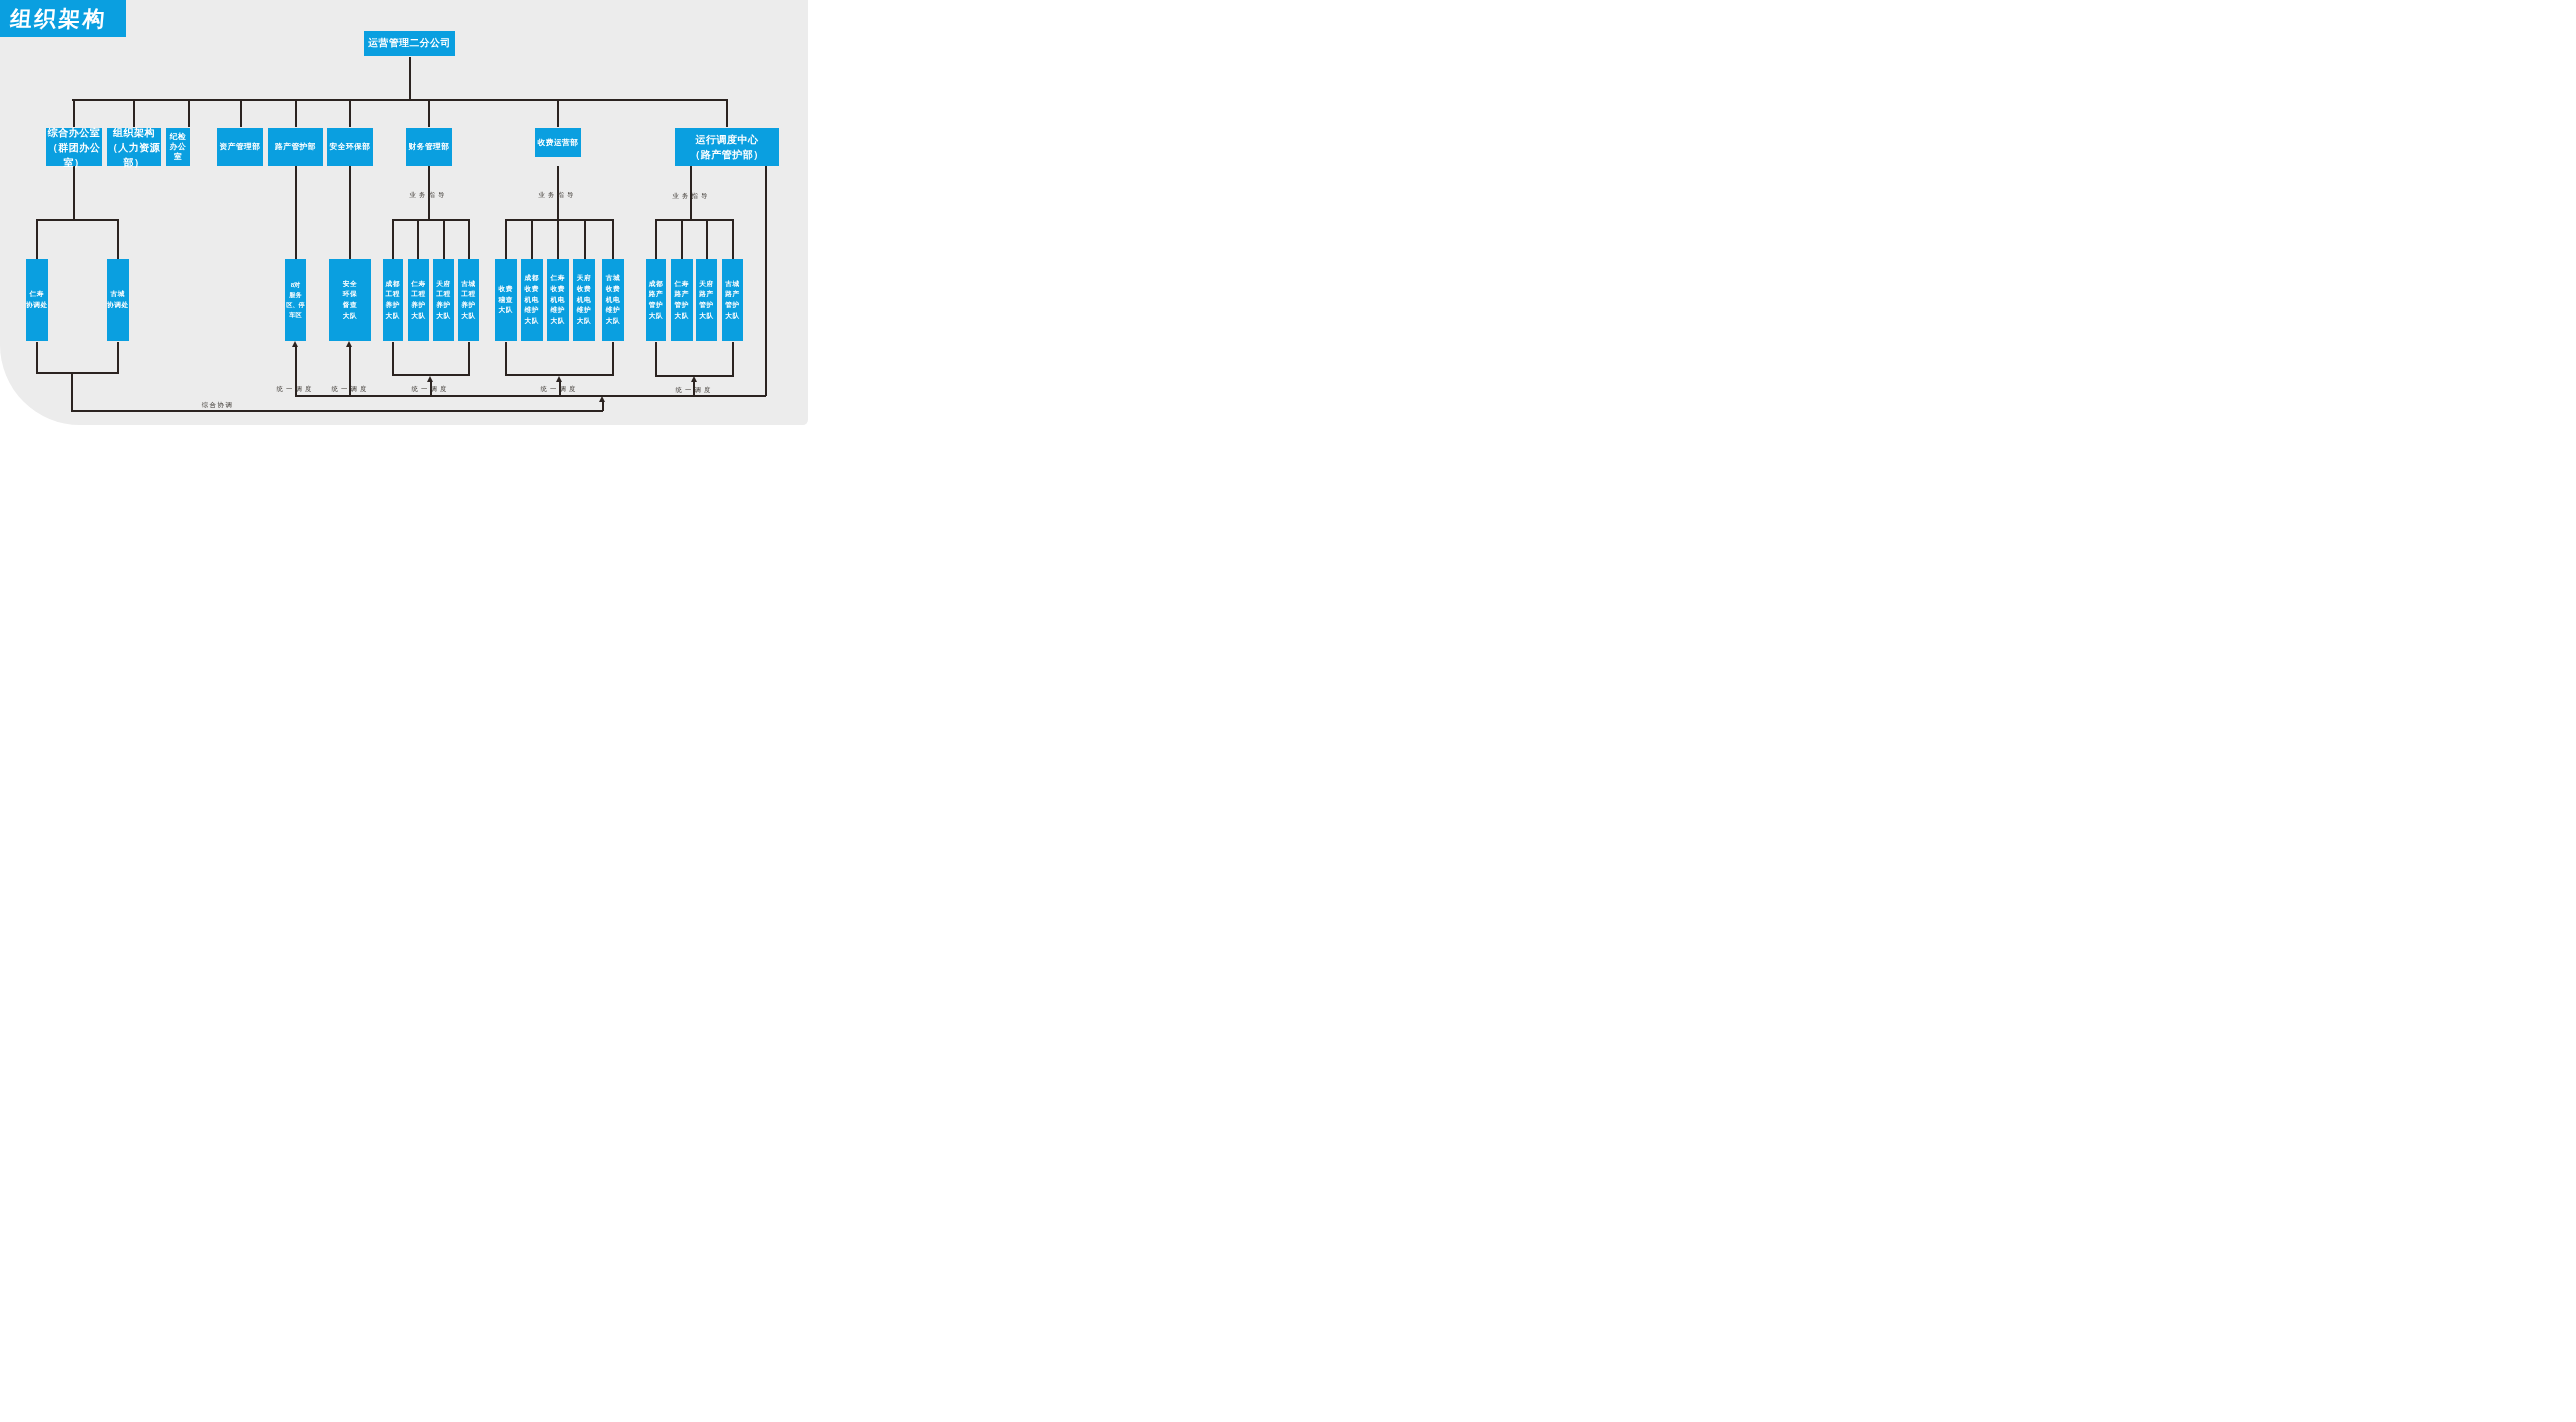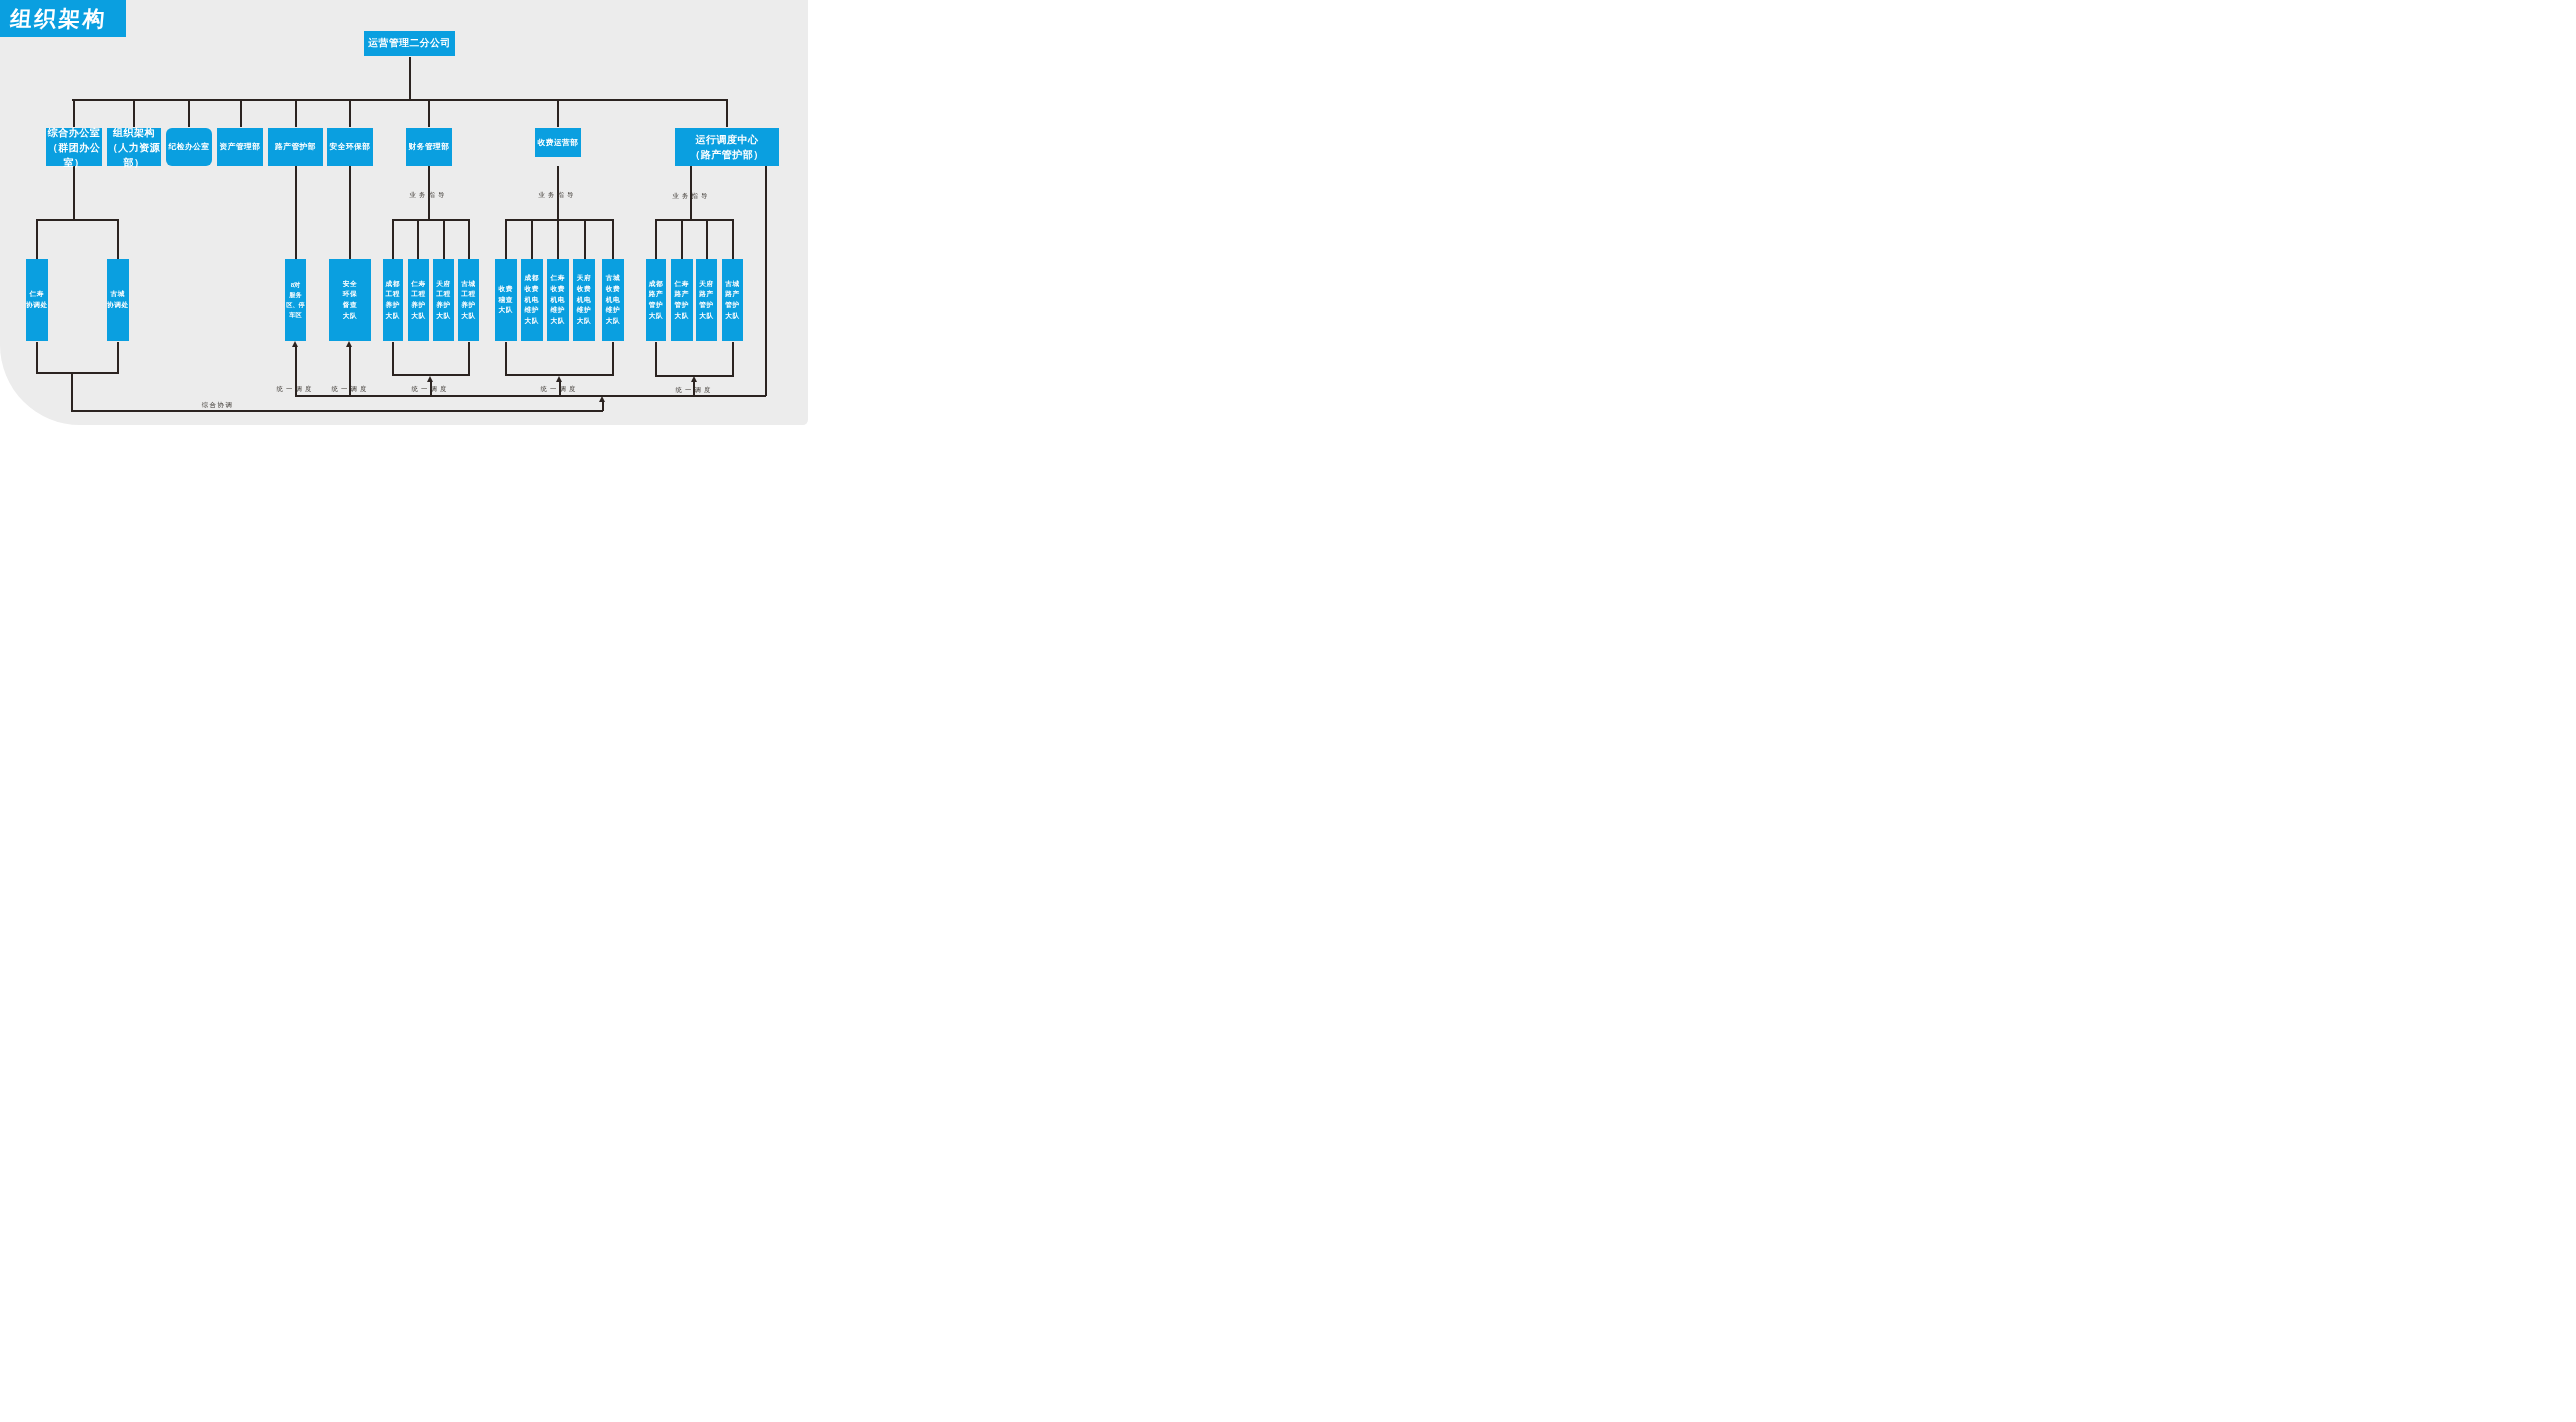--- a/index.html
+++ b/index.html
@@ -112,21 +112,21 @@
   <i class="arr" style="left:556px;top:376px;"></i>
   <i class="arr" style="left:691px;top:376px;"></i>
   <i class="arr" style="left:599px;top:396px;"></i>
 
   <div class="box" id="root-node">运营管理二分公司</div>
 
   <div class="box dept" style="left:46px;top:128px;width:56px;height:38px;">综合办公室
 （群团办公室）</div>
   <div class="box dept" style="left:107px;top:128px;width:54px;height:38px;">组织架构
 （人力资源部）</div>
-  <div class="box dept1" style="left:166px;top:128px;width:46px;height:38px;border-radius:6px;">纪检办公室</div>
+  <div class="box dept1" style="left:166px;top:128px;width:24px;height:38px;">纪检办公室</div>
   <div class="box dept1" style="left:217px;top:128px;width:46px;height:38px;">资产管理部</div>
   <div class="box dept1" style="left:268px;top:128px;width:55px;height:38px;">路产管护部</div>
   <div class="box dept1" style="left:327px;top:128px;width:46px;height:38px;">安全环保部</div>
   <div class="box dept1" style="left:406px;top:128px;width:46px;height:38px;">财务管理部</div>
   <div class="box dept1" style="left:535px;top:128px;width:46px;height:29px;">收费运营部</div>
   <div class="box dept" style="left:675px;top:128px;width:104px;height:38px;">运行调度中心
 （路产管护部）</div>
 
   <div class="box team" style="left:26px;top:259px;width:21.6px;height:82px;">仁寿
 协调处</div>

